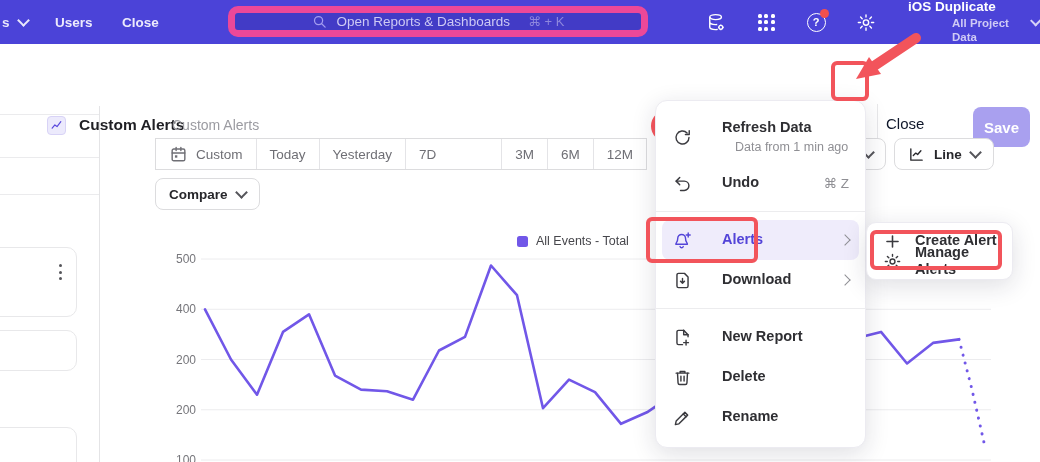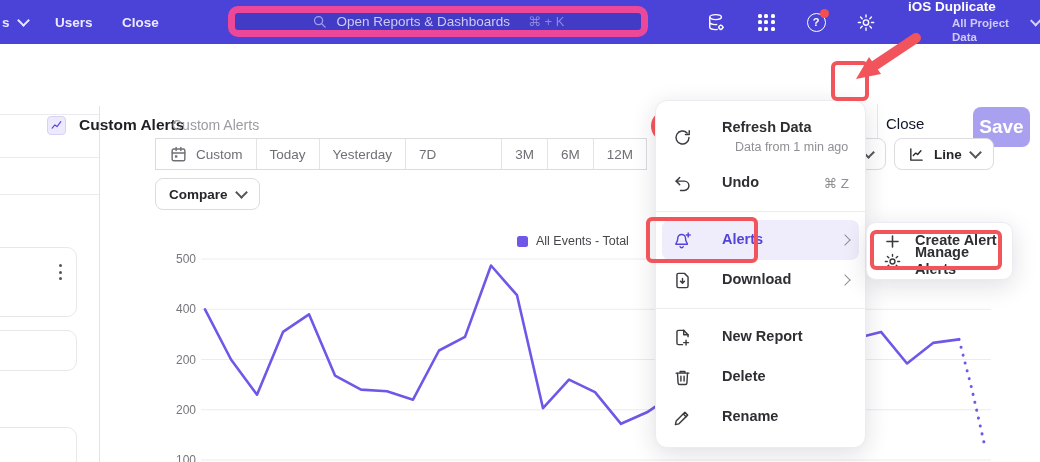--- a/index.html
+++ b/index.html
@@ -35,21 +35,21 @@
   .title{position:absolute;left:79px;top:72px;font-size:15.5px;font-weight:700;color:#1f1f24;}
   .subtitle{position:absolute;left:172px;top:73px;font-size:14px;color:#9b9ba1;}
   .avatar{position:absolute;left:651px;top:66px;width:32px;height:32px;border-radius:50%;background:#f8565c;color:#fff;
           display:flex;align-items:center;justify-content:center;font-size:12.5px;font-weight:700;cursor:pointer;}
   .hbtn{position:absolute;font-size:15px;color:#0f172a;cursor:pointer;}
   #more-btn{position:absolute;left:837px;top:67px;width:26px;height:28px;background:#e9e6fb;border-radius:6px;
             display:flex;align-items:center;justify-content:center;gap:3px;cursor:pointer;}
   #more-btn i{width:3.5px;height:3.5px;border-radius:50%;background:#4f41d6;}
   .hdr-divider{position:absolute;left:877px;top:60px;width:1px;height:34px;background:#e8e8ea;}
   #save-btn{position:absolute;left:973px;top:63px;width:57px;height:40px;background:#a9a0ef;border:none;border-radius:8px;
-            color:#fff;font-size:19px;font-weight:600;cursor:pointer;font-family:inherit;}
+            color:#fff;font-size:15px;font-weight:600;cursor:pointer;font-family:inherit;}
   
   #sidebar-border{position:absolute;left:99px;top:106px;width:1px;height:356px;background:#e4e4e6;}
   .side-div{position:absolute;left:0;width:99px;height:1px;background:#ebebed;}
   .side-card{position:absolute;left:-18px;width:95px;background:#fff;border:1px solid #e8e8ea;border-radius:10px;box-sizing:border-box;cursor:pointer;}
   .kebab{position:absolute;right:14px;top:16px;display:flex;flex-direction:column;gap:3.5px;cursor:pointer;}
   .kebab i{width:3px;height:3px;border-radius:50%;background:#55555a;}
   
   #date-segment{position:absolute;left:155px;top:138px;height:32px;display:inline-flex;align-items:stretch;
                 border:1px solid #dcdcde;border-radius:0;background:#fff;box-sizing:border-box;overflow:hidden;z-index:2;}
   .seg-item{display:flex;align-items:center;gap:8px;padding:0 13px;font-size:13.5px;color:#6f6f75;border-left:1px solid #e4e4e7;cursor:pointer;white-space:nowrap;}

